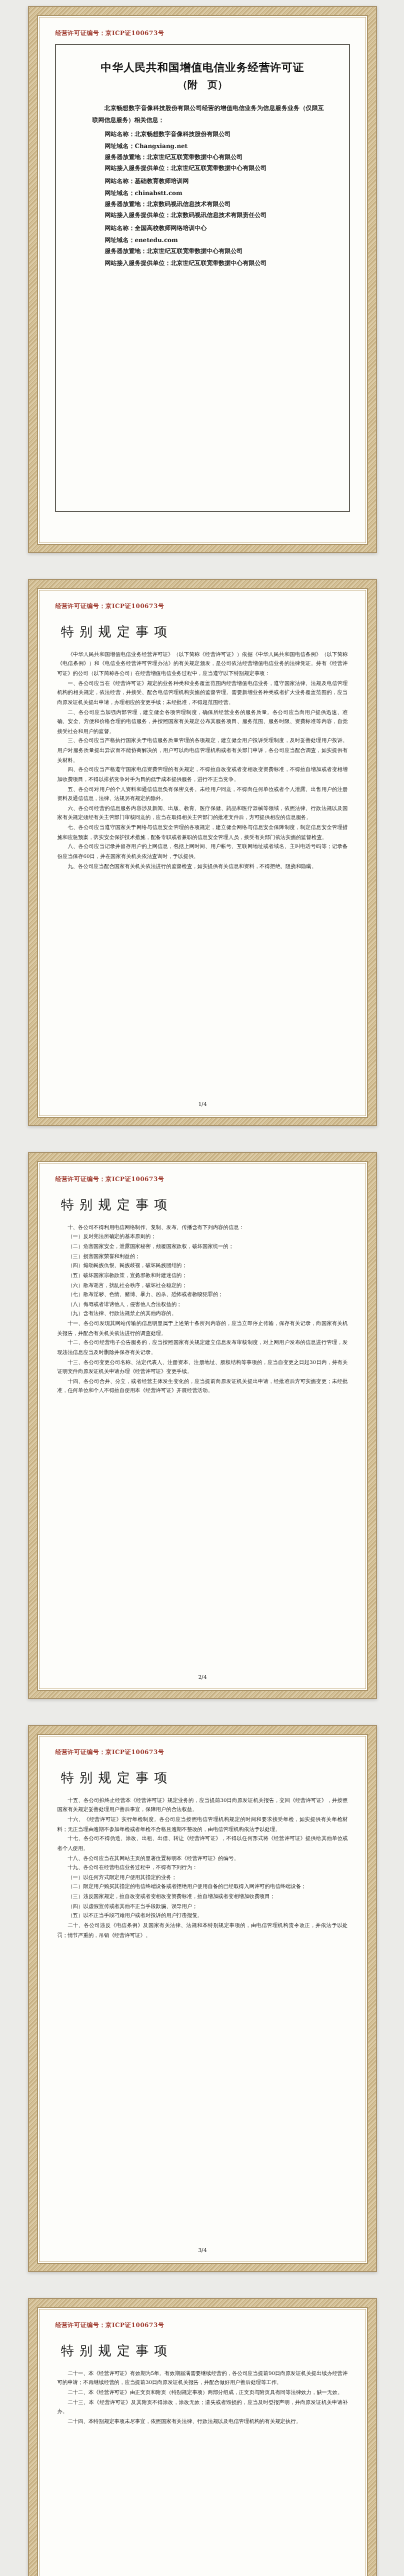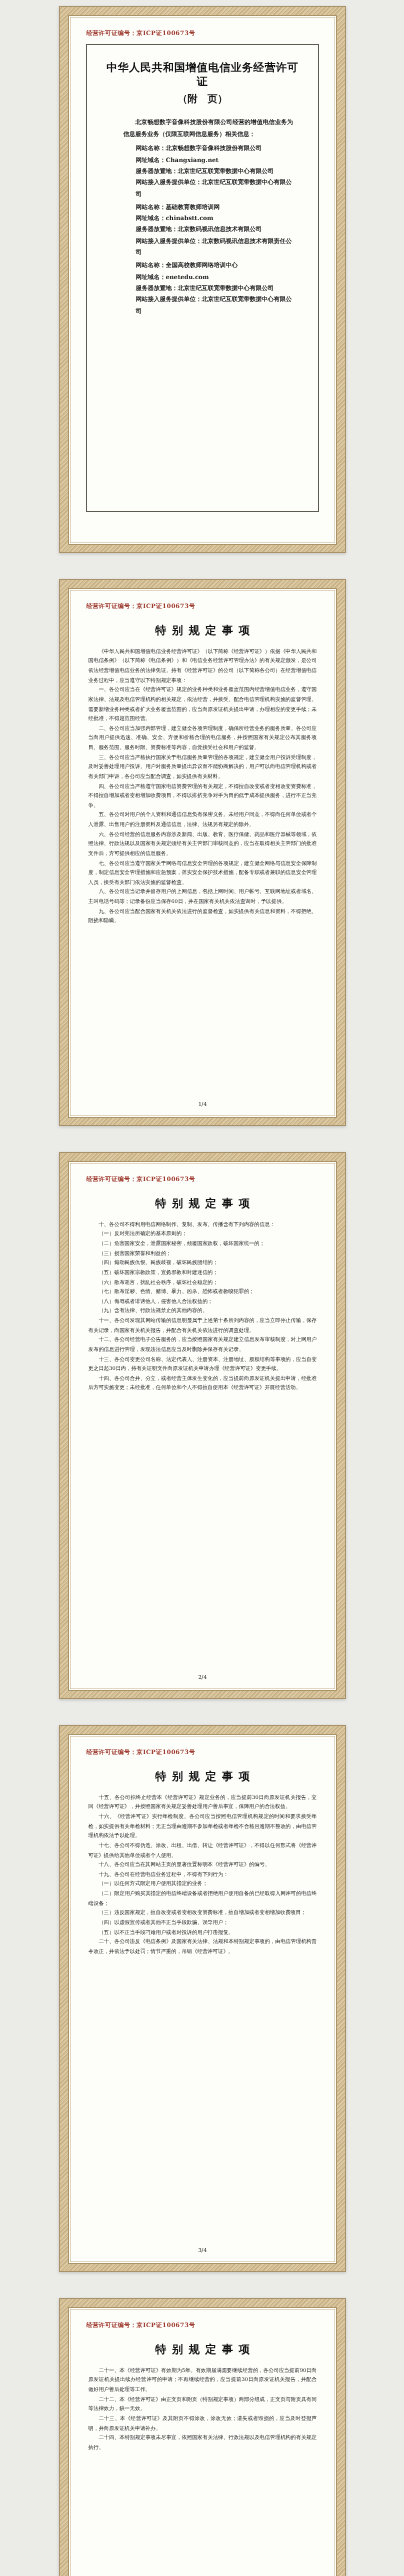--- a/index.html
+++ b/index.html
@@ -5,21 +5,21 @@
   html, body { margin:0; padding:0; }
   body {
     width:405px;
     background:#ebebe8;
     font-family:"DejaVu Serif","Liberation Serif",serif;
     color:#1c1c1c;
   }
   .doc { padding:6.2px 0 3.1px; }
 
   .page {
-    width:287px;
+    width:349px;
     height:547px;
     margin:0 auto 26px;
     box-sizing:border-box;
     padding:7.7px;
     background:repeating-linear-gradient(135deg,#dbcaa5 0 1px,#c8b286 1px 2.1px,#d3c096 2.1px 3.1px);
     border:0.5px solid #a9926a;
     box-shadow:0 1px 3.1px rgba(0,0,0,.18);
     position:relative;
   }
   .page:last-child { margin-bottom:9.3px; }
@@ -76,23 +76,22 @@
   .site { margin-bottom:1.5px; }
   .site-line {
     font-size:6px;
     font-weight:bold;
     line-height:1.9;
     margin:0;
   }
 
   
   .prov-title {
-    text-align:center;
-    font-size:11px;
-    font-weight:bold;
+    font-size:13px;
+    font-weight:normal;
     letter-spacing:5.7px;
     text-indent:5.7px;
     margin:11.3px 0 9.3px;
     color:#141414;
   }
   .prov-body { padding:0 2.1px; }
   .prov-para {
     font-size:5.2px;
     line-height:1.85;
     text-indent:2em;

